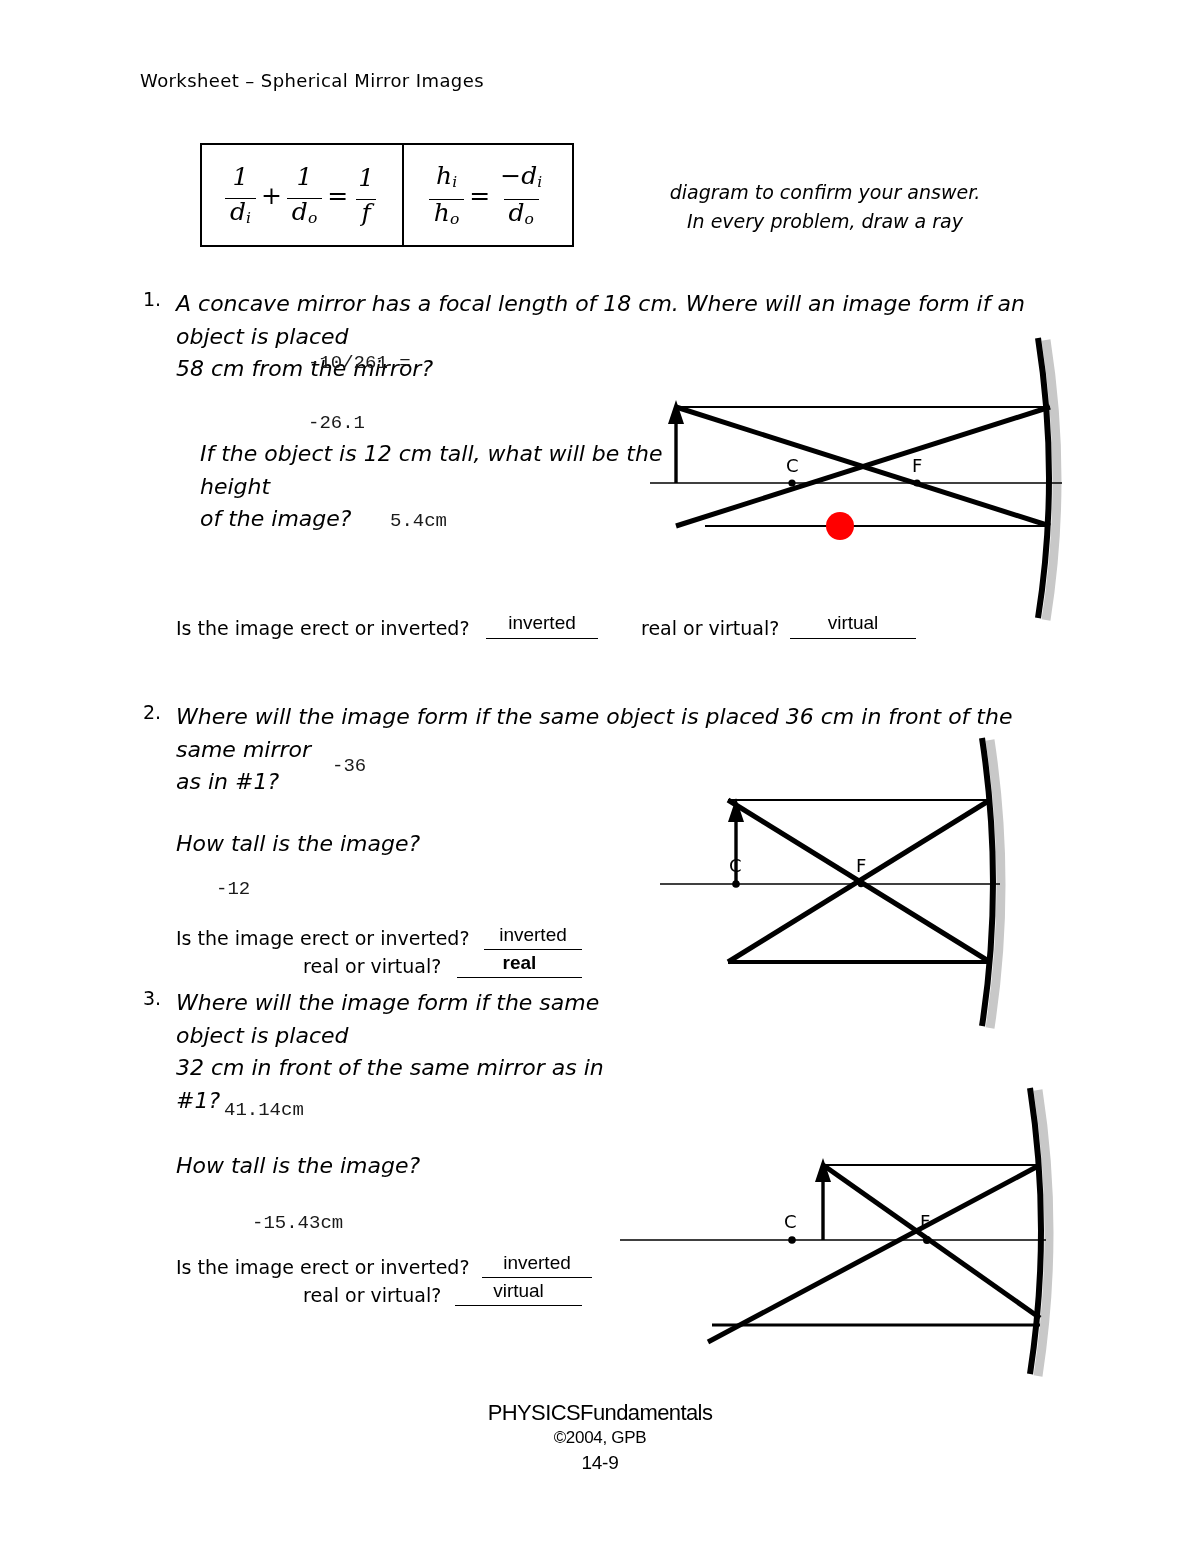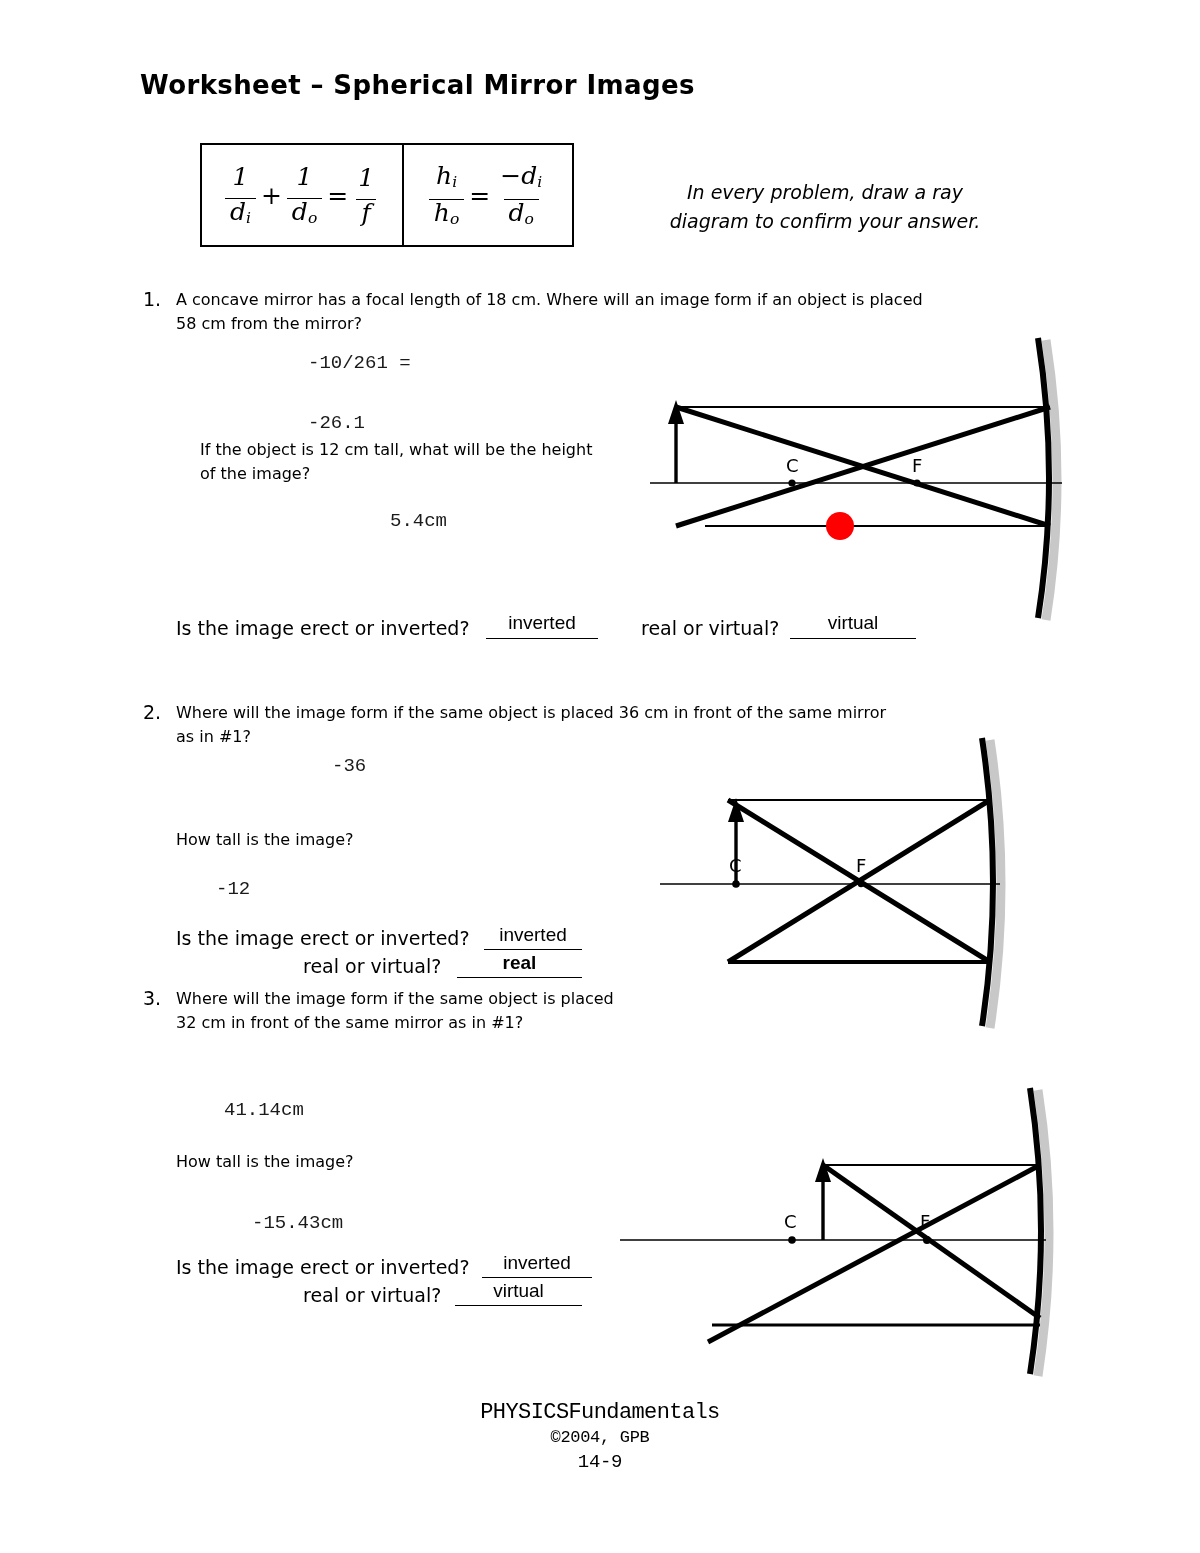--- a/index.html
+++ b/index.html
@@ -19,22 +19,22 @@
     position: absolute;
     inset: 0;
   }
 
   
   #worksheet-title {
     position: absolute;
     left: 140px;
     top: 70px;
     font-family: "DejaVu Sans", sans-serif;
-    font-size: 26px;
-    font-weight: bold;
+    font-size: 18px;
+    font-weight: normal;
     letter-spacing: 0.4px;
     white-space: nowrap;
   }
 
   
   #formula-box {
     position: absolute;
     left: 200px;
     top: 143px;
     width: 374px;
@@ -86,22 +86,23 @@
 
   
   .q-num {
     position: absolute;
     font-family: "DejaVu Sans", sans-serif;
     font-size: 19px;
   }
   .q-body {
     position: absolute;
     font-family: "DejaVu Sans", sans-serif;
-    font-size: 16px;
+    font-size: 22px;
     line-height: 1.48;
+    font-style: italic;
   }
   .hand {
     position: absolute;
     font-family: Liberation Mono, monospace;
     font-size: 19px;
     color: #1a1a1a;
     white-space: nowrap;
   }
   .prompt {
     position: absolute;
@@ -122,21 +123,21 @@
     white-space: nowrap;
   }
 
   
   #footer {
     position: absolute;
     left: 0;
     right: 0;
     top: 1398px;
     text-align: center;
-    font-family: Liberation Mono, monospace;
+    font-family: Liberation Sans, sans-serif;
     line-height: 1.34;
   }
   #footer .brand { font-size: 22px; letter-spacing: -0.6px; }
   #footer .copy  { font-size: 17px; letter-spacing: -0.3px; }
   #footer .page-no { font-size: 19px; letter-spacing: -0.3px; }
 
   svg.diagram { position: absolute; overflow: visible; }
 </style>
 </head>
 <body>
@@ -169,22 +170,22 @@
       </span>
       <span class="op">=</span>
       <span class="frac">
         <span class="num"><span>−d</span><span class="sub">i</span></span>
         <span class="den"><span>d</span><span class="sub">o</span></span>
       </span>
     </div>
   </div>
 
   <div id="ray-note">
+    <div>diagram to confirm your answer.</div>
     <div>In every problem, draw a ray</div>
-    <div>diagram to confirm your answer.</div>
   </div>
 
   <div class="q-num" style="left:143px; top:288px;">1.</div>
   <div class="q-body" style="left:176px; top:288px; width:890px;">
     <div>A concave mirror has a focal length of 18 cm.  Where will an image form if an object is placed</div>
     <div>58 cm from the mirror?</div>
   </div>
   <div class="hand" style="left:308px; top:352px;">-10/261 =</div>
   <div class="hand" style="left:308px; top:412px;">-26.1</div>
   <div class="q-body" style="left:176px; top:438px; width:500px;margin-left:24px;">

